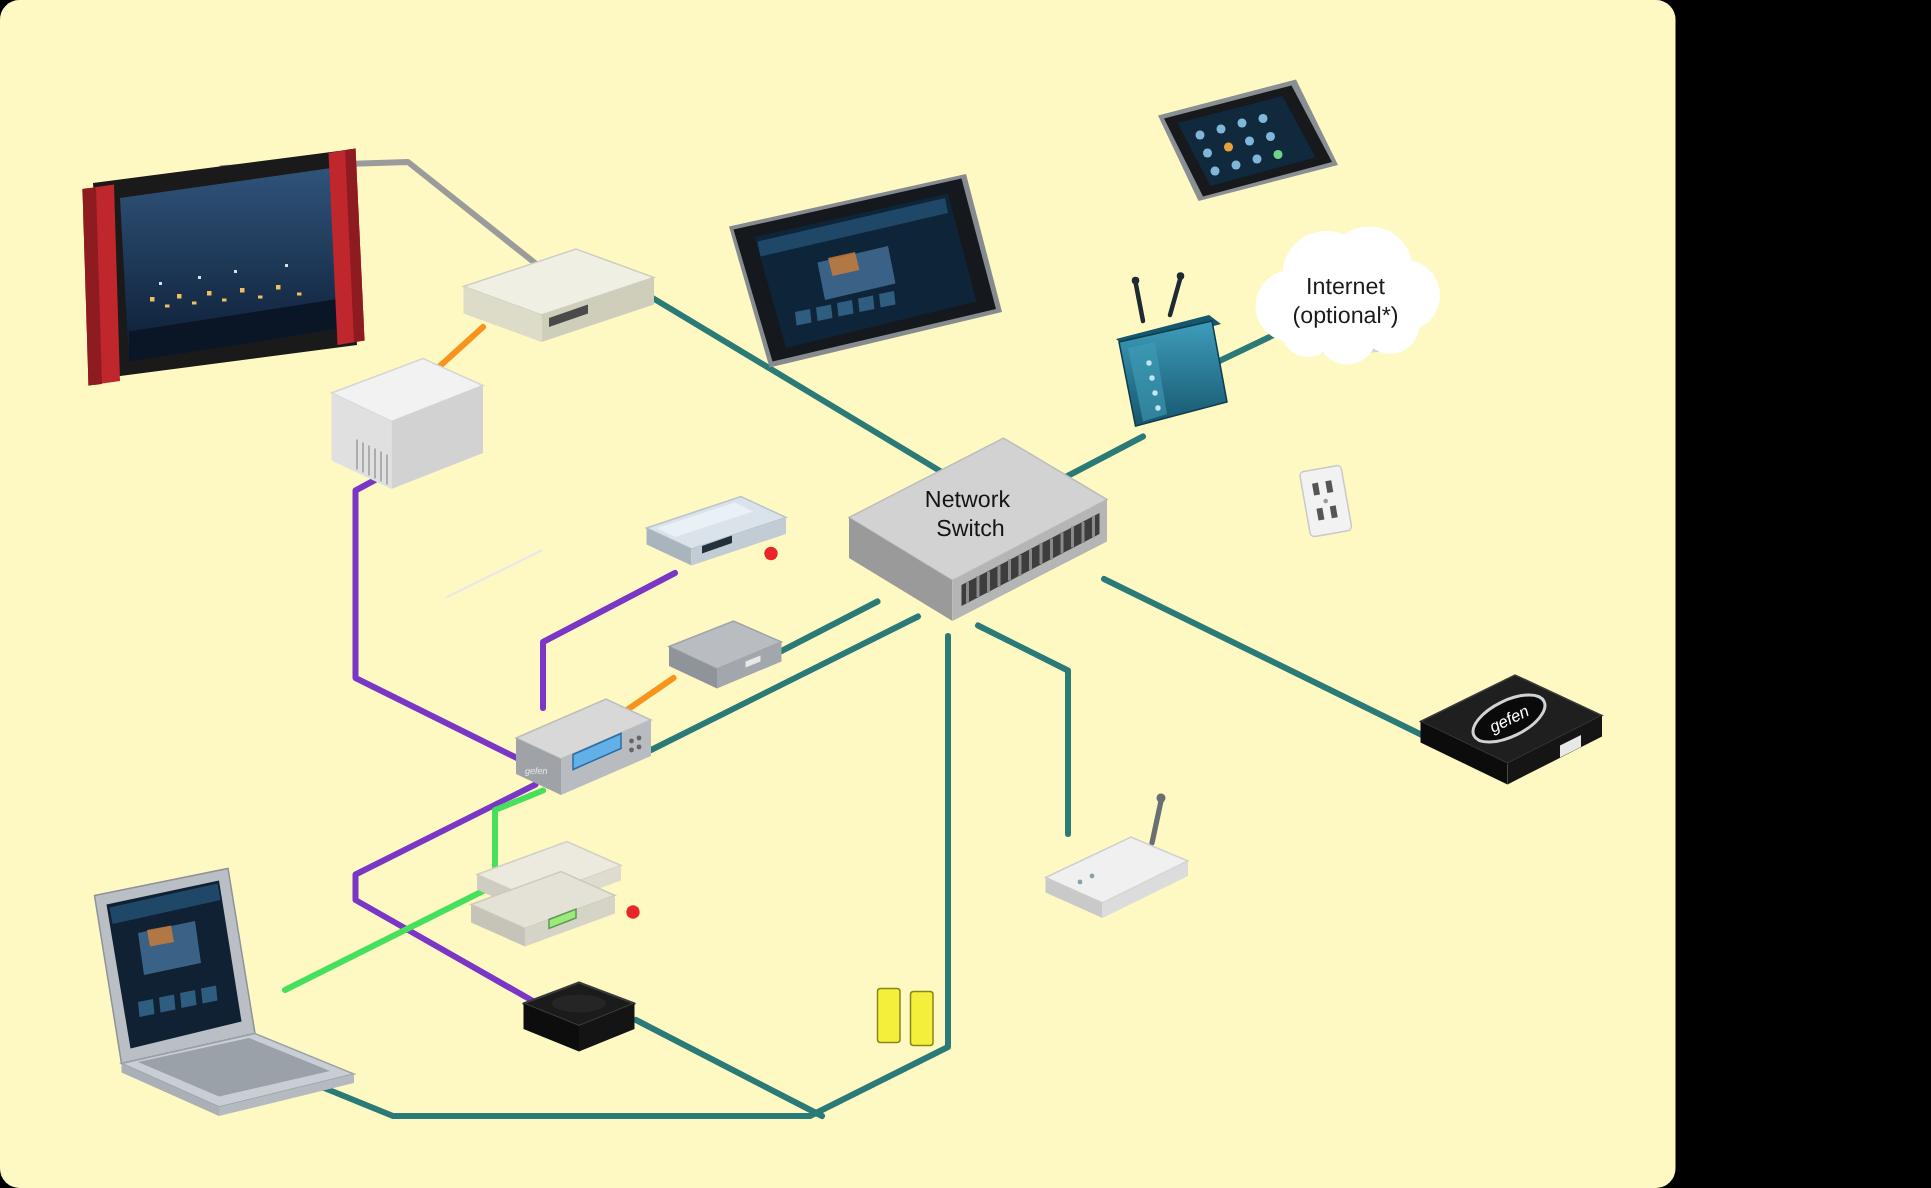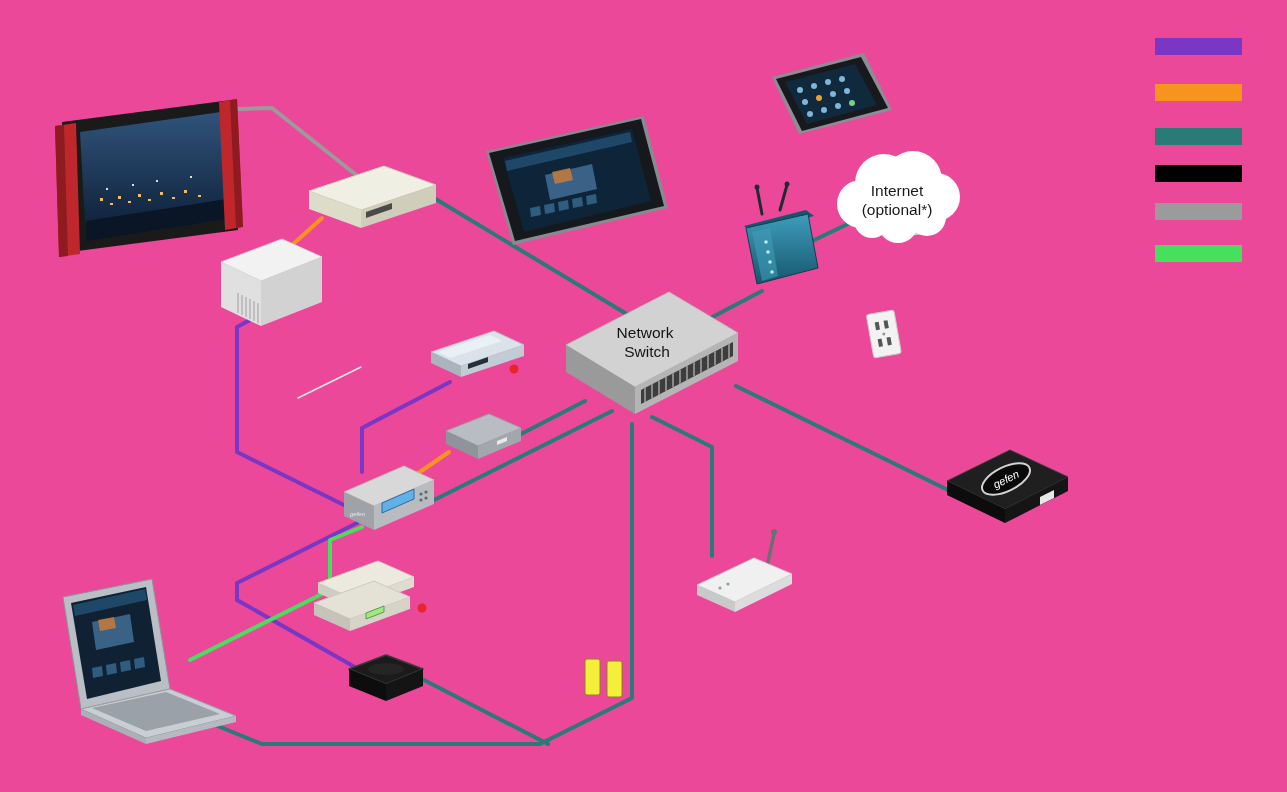--- a/index.html
+++ b/index.html
@@ -1,17 +1,17 @@
 <!DOCTYPE html>
 <html><head>
 <meta charset="utf-8">
 <style>
   html,body{margin:0;padding:0;background:#000;}
-  .stage{position:relative;width:1287px;height:792px;background:#ec4899;overflow:hidden;
-         font-family:"Liberation Sans", sans-serif;}
+  .stage{position:relative;width:1117px;height:792px;background:#fef9c3;overflow:hidden;
+         font-family:"Liberation Sans", sans-serif;border-radius:13px;}
   .stage svg{position:absolute;left:0;top:0;}
   .legend{position:absolute;left:1155px;top:38px;width:87px;}
   .legend-bar{width:87px;height:17px;}
   .legend-bar:nth-child(1){margin-bottom:29px;}
   .legend-bar:nth-child(2){margin-bottom:27px;}
   .legend-bar:nth-child(3){margin-bottom:20px;}
   .legend-bar:nth-child(4){margin-bottom:21px;}
   .legend-bar:nth-child(5){margin-bottom:25px;}
   text{font-family:"Liberation Sans", sans-serif;}
 </style>

